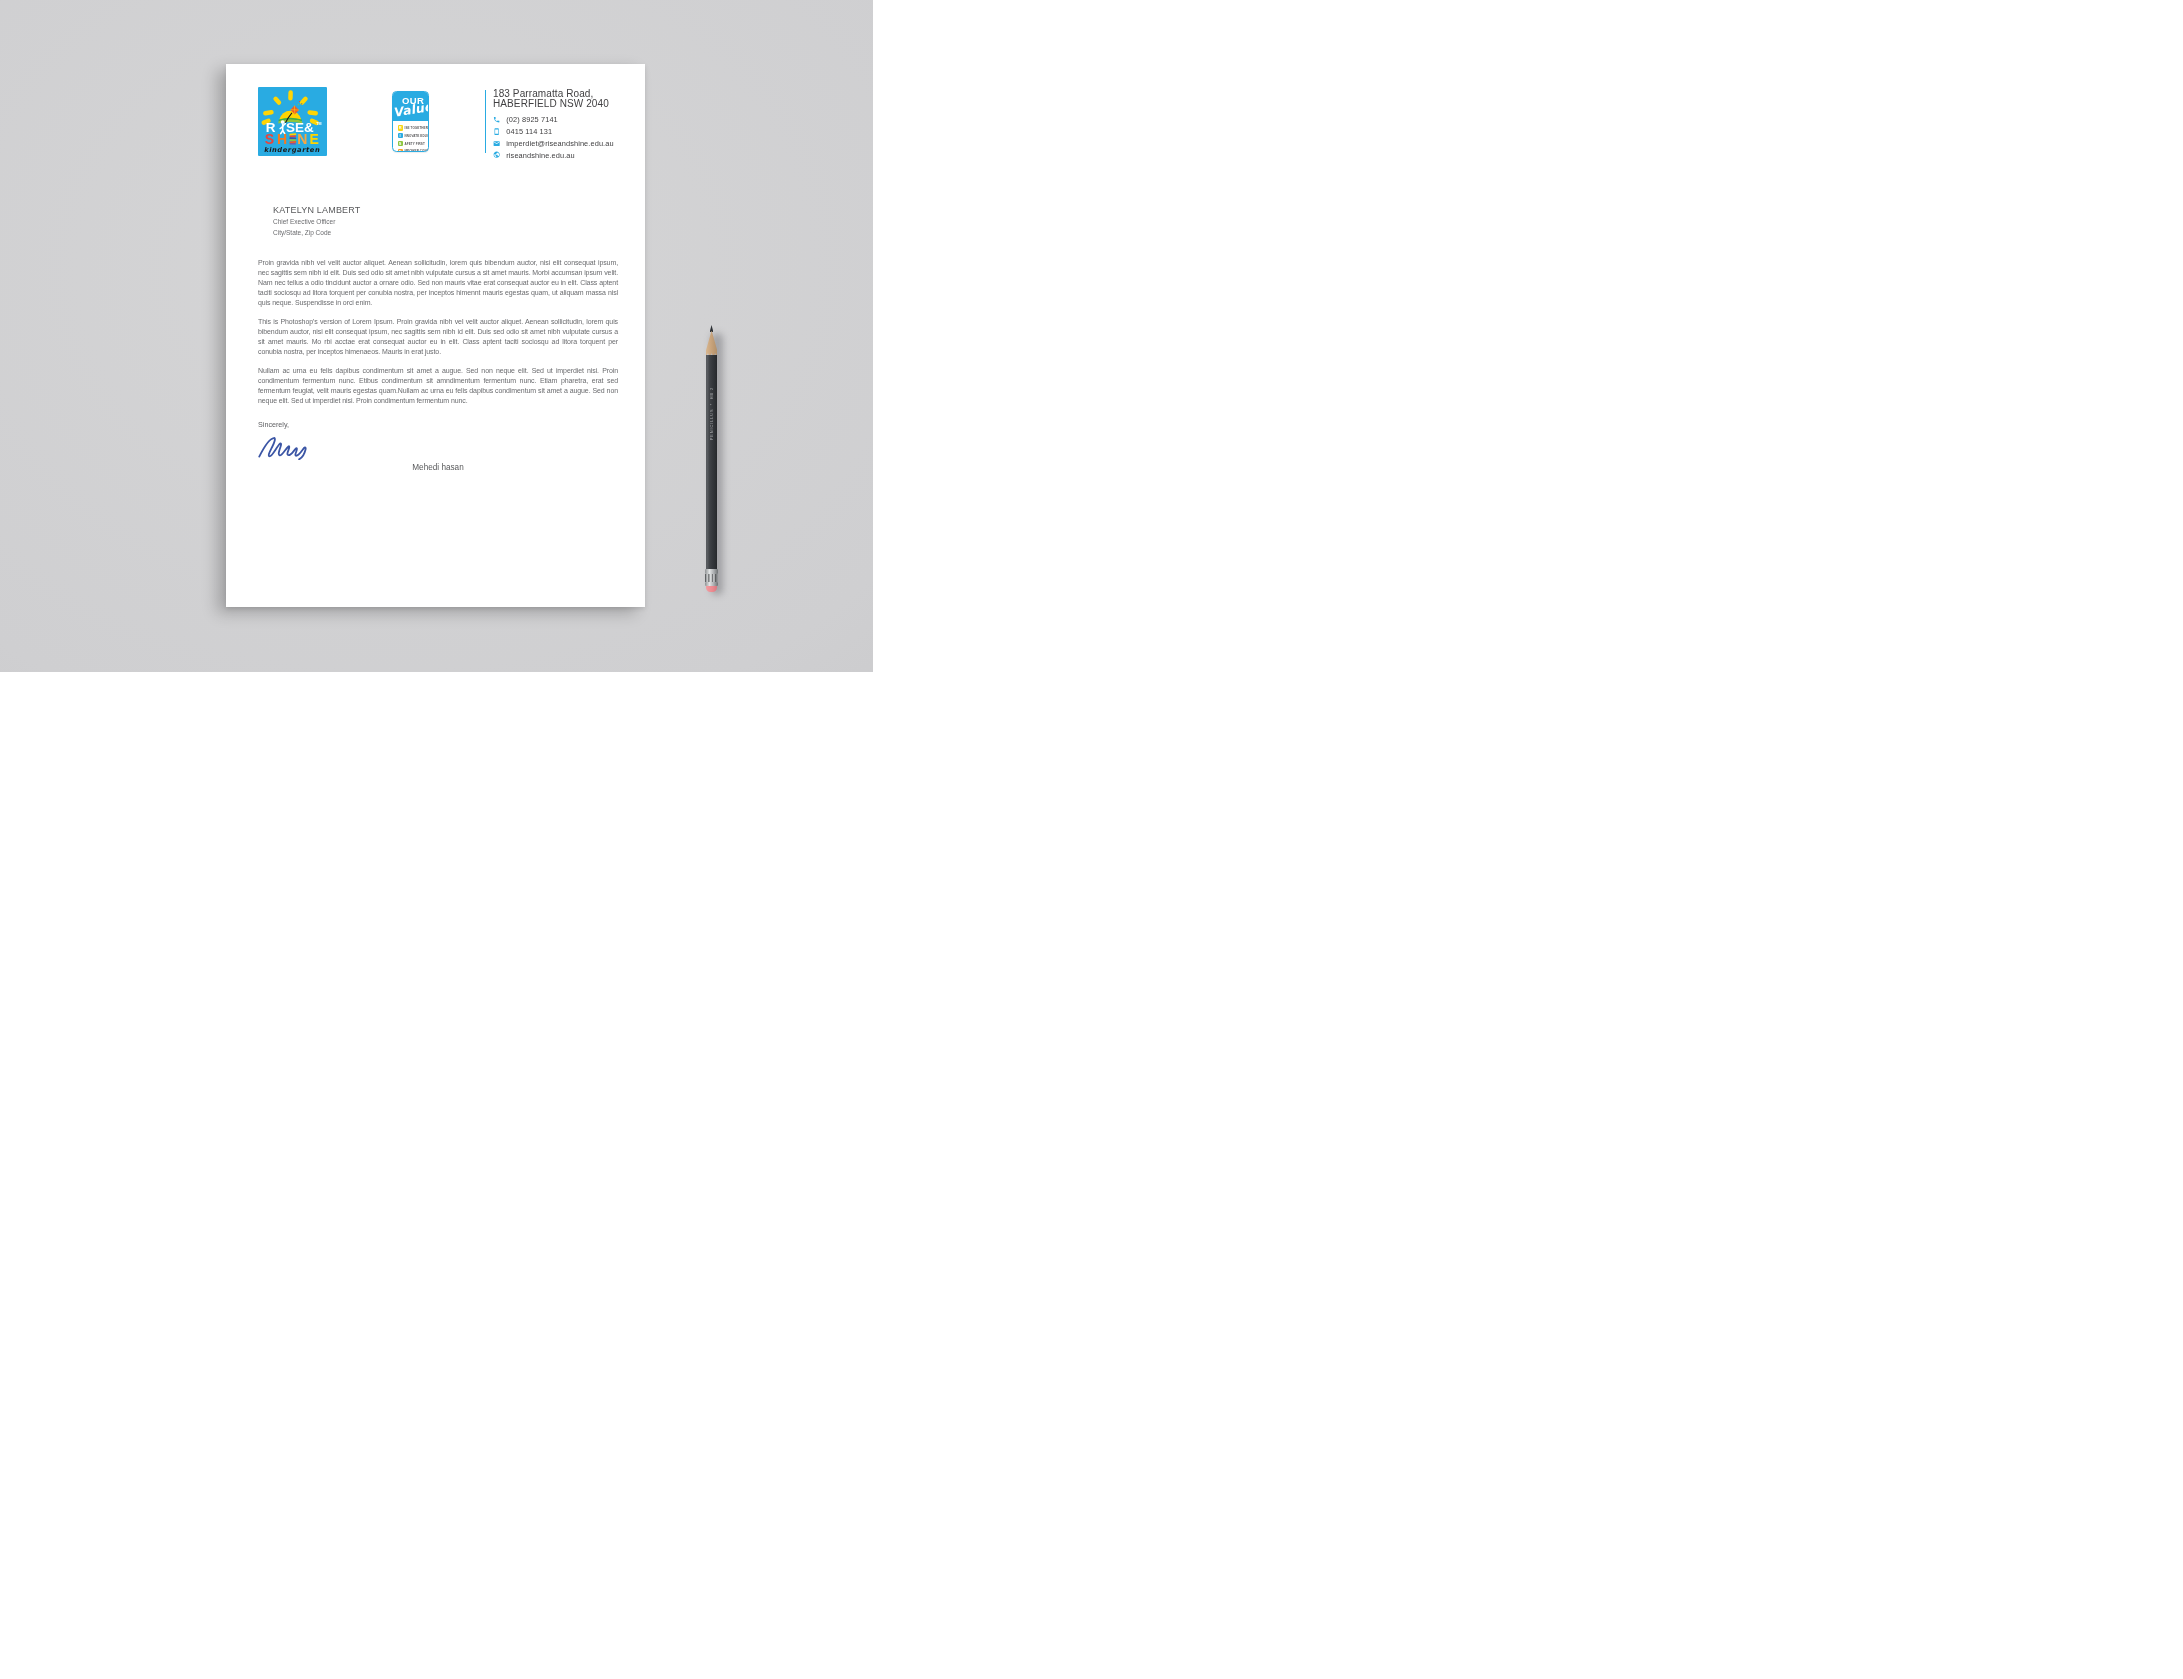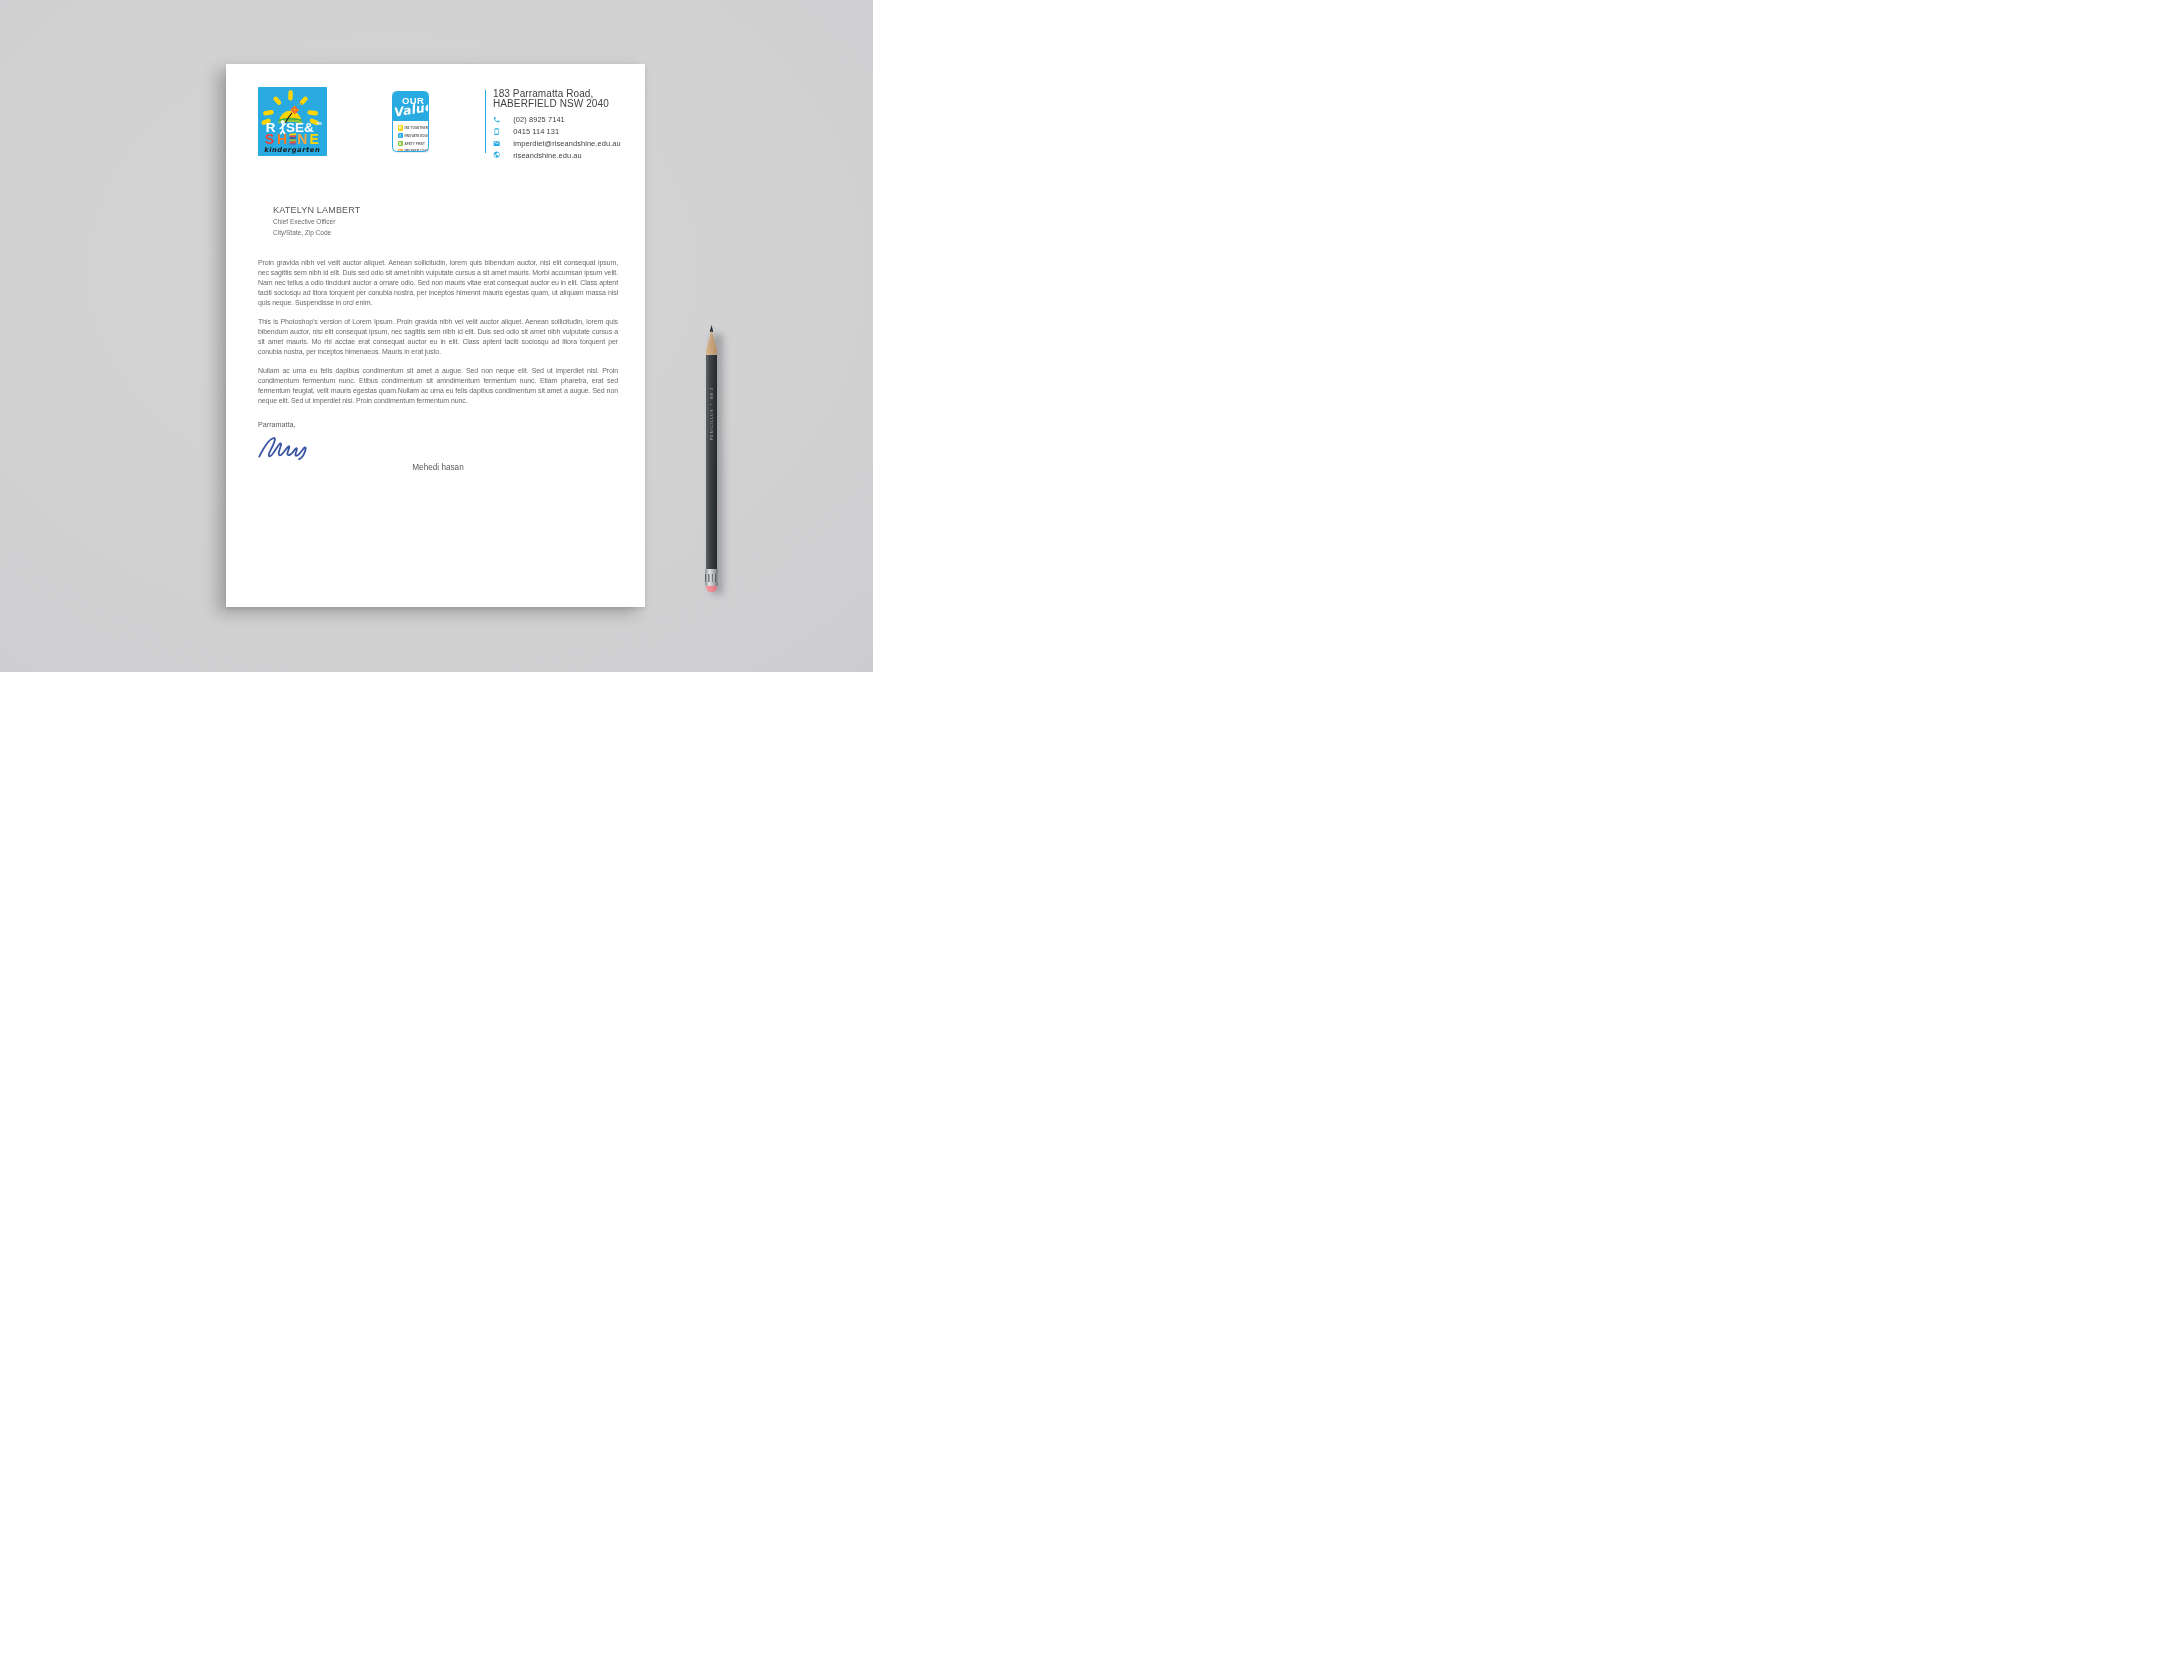--- a/index.html
+++ b/index.html
@@ -44,21 +44,21 @@
     width:5.3px; height:5.3px; border-radius:1.1px; color:#fff; font-size:3.9px; font-weight:800;
     display:flex; align-items:center; justify-content:center; flex:0 0 auto;
   }
   .values-label { font-size:3px; font-weight:700; color:#58595b; letter-spacing:0.1px; white-space:nowrap; }
 
   
   .v-divider { position:absolute; left:259px; top:26px; width:1.4px; height:63px; background:#29abe2; }
   .contact { position:absolute; left:267px; top:25px; width:126px; color:#414042; }
   .addr { font-size:10px; line-height:10px; letter-spacing:0.1px; }
   .contact-rows { margin-top:6.2px; display:flex; flex-direction:column; gap:2.8px; }
-  .contact-row { display:flex; align-items:center; gap:13px; }
+  .contact-row { display:flex; align-items:center; gap:6px; }
   .contact-row svg { width:7.3px; height:7.3px; flex:0 0 auto; fill:#29abe2; }
   .contact-value { font-size:7.4px; letter-spacing:0.1px; white-space:nowrap; }
 
   
   .letter-flow { position:absolute; left:32px; top:141px; width:360px; }
   .recipient { margin-bottom:22.4px; color:#58595b;margin-left:15px; }
   .recipient-name { font-size:9px; letter-spacing:0.2px; font-weight:400; }
   .recipient-title, .recipient-loc { font-size:6.5px; color:#6a6b6e; margin-top:3.4px; }
   .body-par {
     font-size:7px; line-height:10px; color:#6a6b6e; text-align:justify;
@@ -244,21 +244,21 @@
         <div class="recipient-name">KATELYN LAMBERT</div>
         <div class="recipient-title">Chief Exective Officer</div>
         <div class="recipient-loc">City/State, Zip Code</div>
       </div>
 
       <p class="body-par">Proin gravida nibh vel velit auctor aliquet. Aenean sollicitudin, lorem quis bibendum auctor, nisi elit consequat ipsum, nec sagittis sem nibh id elit. Duis sed odio sit amet nibh vulputate cursus a sit amet mauris. Morbi accumsan ipsum velit. Nam nec tellus a odio tincidunt auctor a ornare odio. Sed non mauris vitae erat consequat auctor eu in elit. Class aptent taciti sociosqu ad litora torquent per conubia nostra, per inceptos himennt mauris egestas quam, ut aliquam massa nisl quis neque. Suspendisse in orci enim.</p>
       <p class="body-par">This is Photoshop's version of Lorem Ipsum. Proin gravida nibh vel velit auctor aliquet. Aenean sollicitudin, lorem quis bibendum auctor, nisi elit consequat ipsum, nec sagittis sem nibh id elit. Duis sed odio sit amet nibh vulputate cursus a sit amet mauris. Mo rbi acctae erat consequat auctor eu in elit. Class aptent taciti sociosqu ad litora torquent per conubia nostra, per inceptos himenaeos. Mauris in erat justo.</p>
       <p class="body-par">Nullam ac urna eu felis dapibus condimentum sit amet a augue. Sed non neque elit. Sed ut imperdiet nisi. Proin condimentum fermentum nunc. Etibus condimentum sit amndimentum fermentum nunc. Etiam pharetra, erat sed fermentum feugiat, velit mauris egestas quam.Nullam ac urna eu felis dapibus condimentum sit amet a augue. Sed non neque elit. Sed ut imperdiet nisi. Proin condimentum fermentum nunc.</p>
 
       <div class="closing">
-        <div class="salutation">Parramatta,</div>
+        <div class="salutation">Sincerely,</div>
         <div class="signature">
           <svg width="55" height="26" viewBox="0 0 98 46">
             <path d="M4 40 C12 24 22 8 30 7 C34 6.5 31 15 27 23 C23 31 19 38 22 39.5 C27 41 35 22 41 17 C43.5 15.5 43.5 18.5 41.5 24 C39.5 29.5 37 37 40.5 38 C45 39 51 26 56 22 C58 20.5 58 23.5 56 28.5 C54 33.5 53 37.5 56.5 37.5 C61 37.5 65 30 69 26 C71 24 72 26 70 31 C68 36 67.5 39 70.5 38.5 C75 37.5 79 31 83.5 25 C85.5 22.5 87.5 23.5 86.5 27.5 C85 34 81 42 75 45" fill="none" stroke="#3b55a5" stroke-width="3.2" stroke-linecap="round" stroke-linejoin="round"></path>
           </svg>
         </div>
         <div class="signer-name">Mehedi hasan</div>
       </div>
     </div>
   </div>
 

